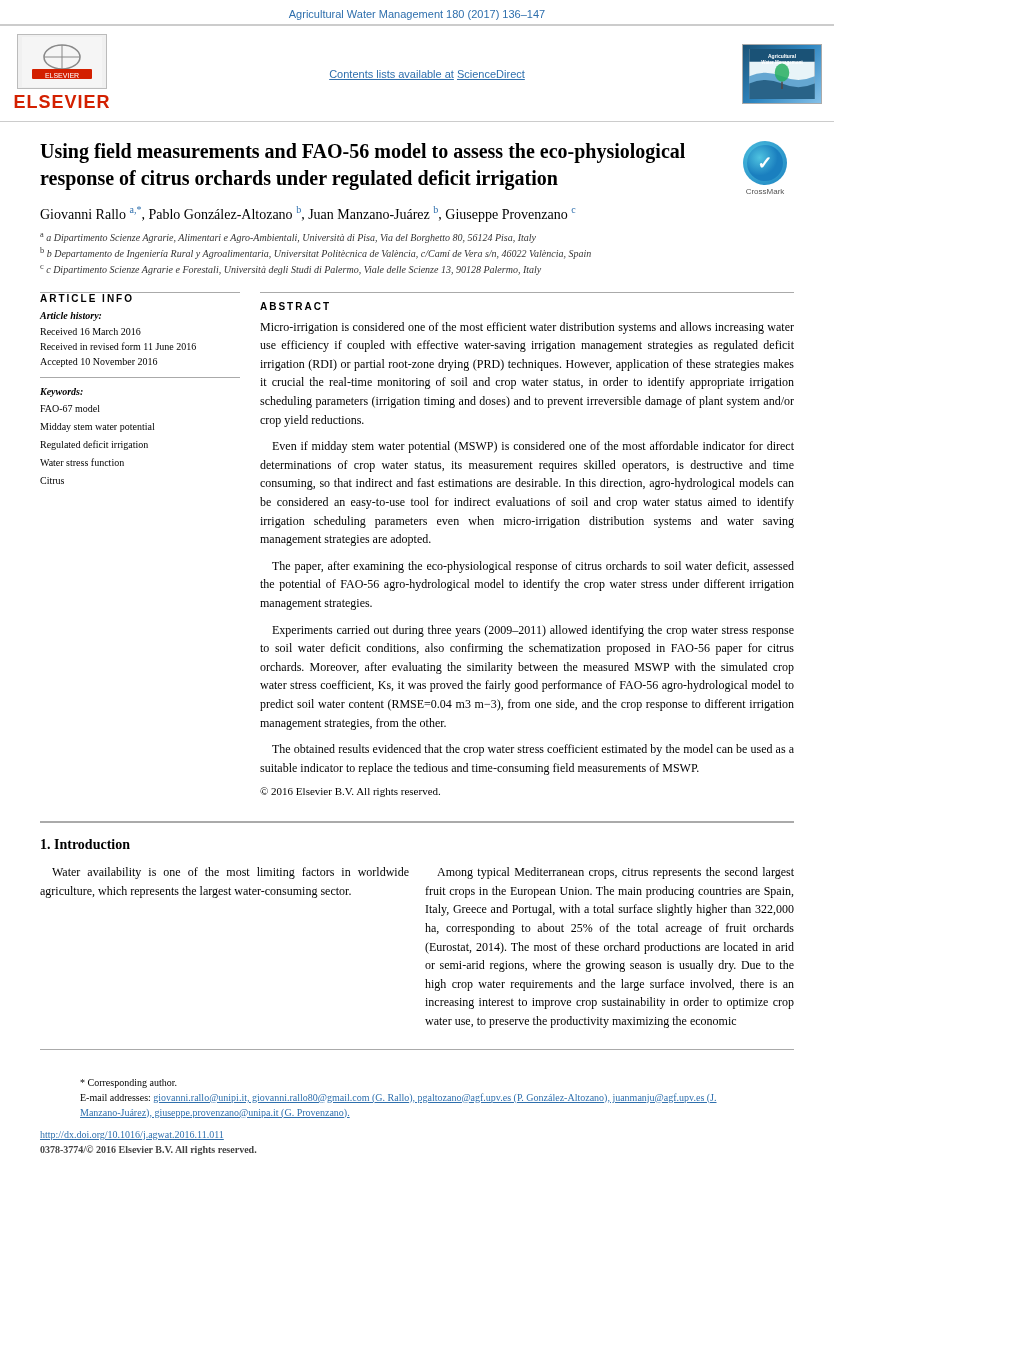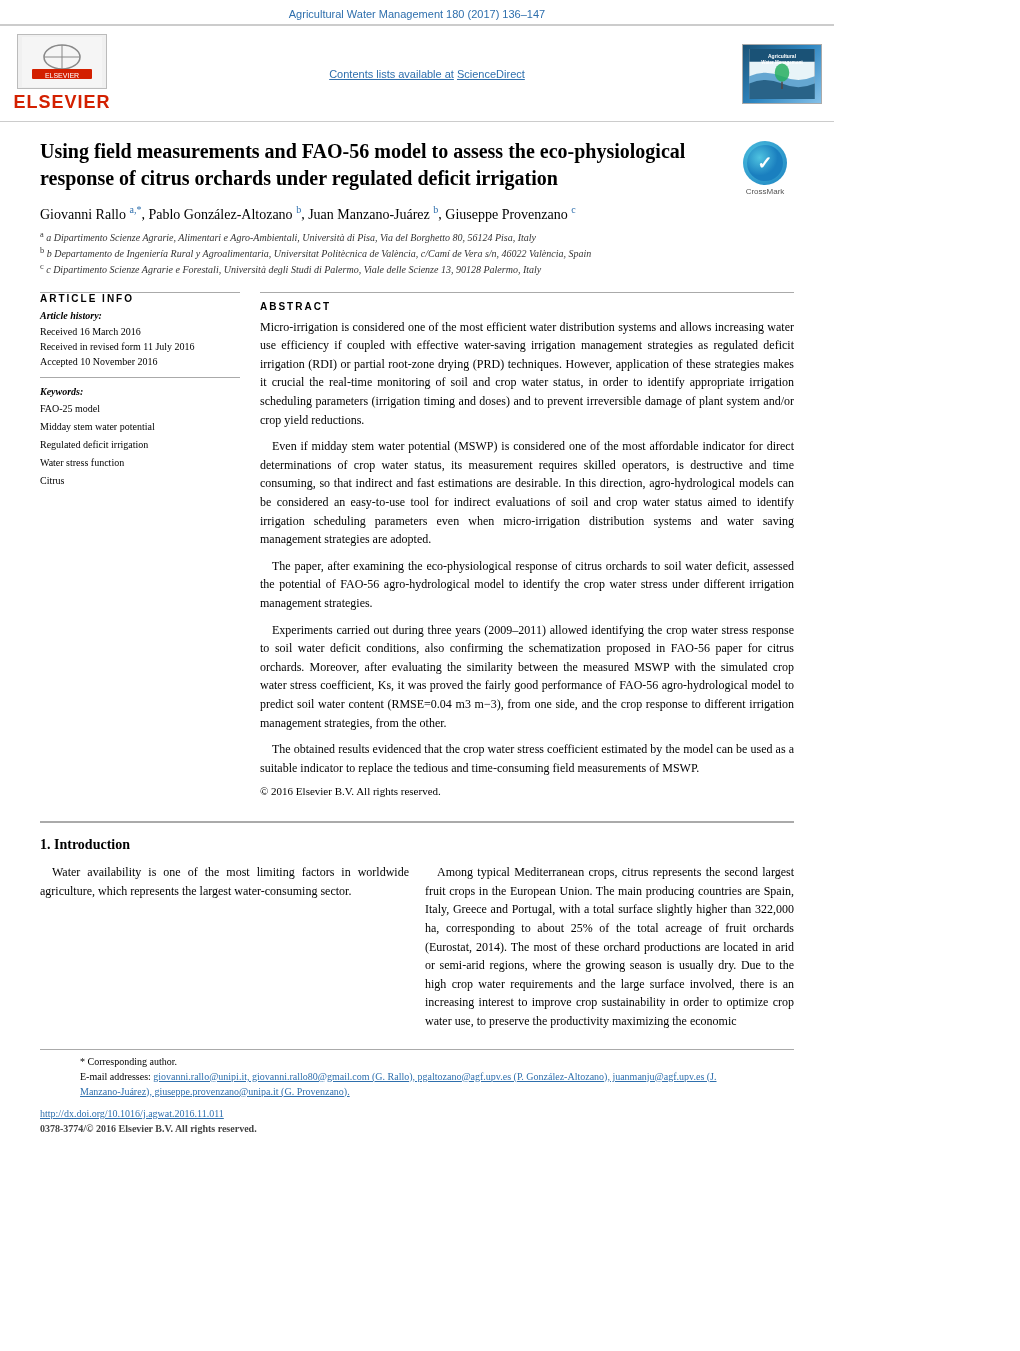--- a/index.html
+++ b/index.html
@@ -260,21 +260,21 @@
     .intro-para {
       font-size: 12px;
       color: #000;
       line-height: 1.55;
       text-align: justify;
       text-indent: 12px;
       margin-bottom: 8px;
     }
     
     .footnote-section {
-      padding: 4px 40px 0 40px;
+      padding: 25px 40px 0 40px;
       border-top: 1px solid #aaa;
       margin: 10px 40px 0 40px;
     }
     .footnote-text {
       font-size: 10px;
       color: #000;
       line-height: 1.5;
     }
     .footnote-text a, .footnote-link {
       color: #2e6fad;
@@ -374,28 +374,28 @@
       <div><sup>c</sup> <span>c Dipartimento Scienze Agrarie e Forestali, Università degli Studi di Palermo, Viale delle Scienze 13, 90128 Palermo, Italy</span></div>
     </div>
 
     <div class="two-col">
 
       <div class="col-left">
         <div class="section-heading">ARTICLE INFO</div>
 
         <div class="article-info-label">Article history:</div>
         <div class="article-info-text">Received 16 March 2016</div>
-        <div class="article-info-text">Received in revised form 11 July 2016</div>
+        <div class="article-info-text">Received in revised form 11 June 2016</div>
         <div class="article-info-text">Accepted 10 November 2016</div>
 
         <hr class="divider-thin">
 
         <div class="keywords-label">Keywords:</div>
         <div class="keywords-text">
-          <div>FAO-25 model</div>
+          <div>FAO-67 model</div>
           <div>Midday stem water potential</div>
           <div>Regulated deficit irrigation</div>
           <div>Water stress function</div>
           <div>Citrus</div>
         </div>
       </div>
 
       <div class="col-right">
         <div class="section-heading">ABSTRACT</div>
         <div class="abstract-text">

